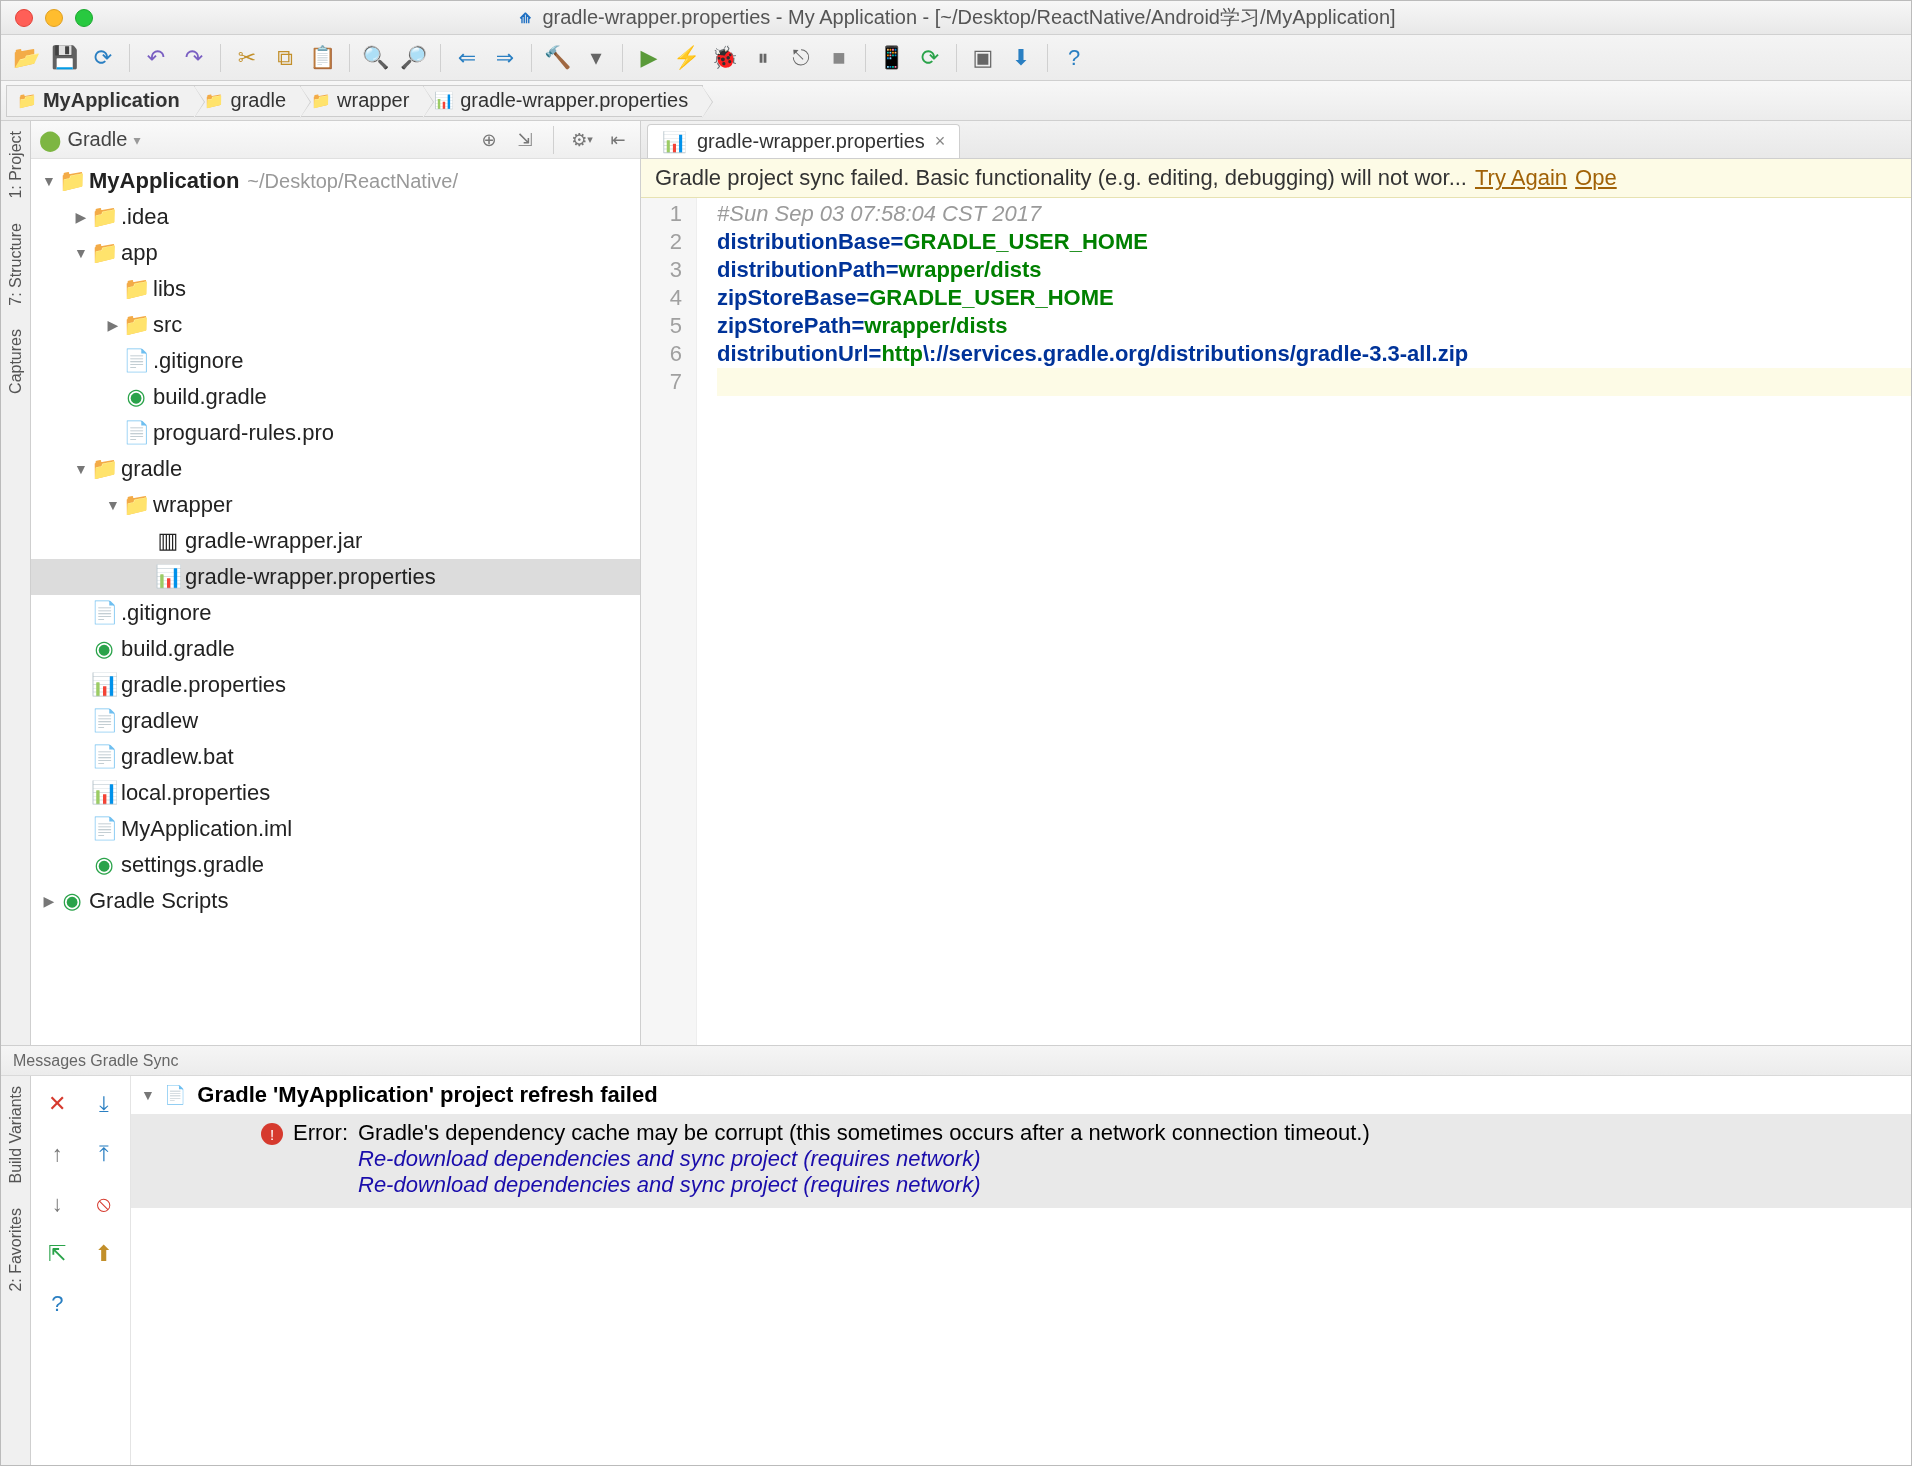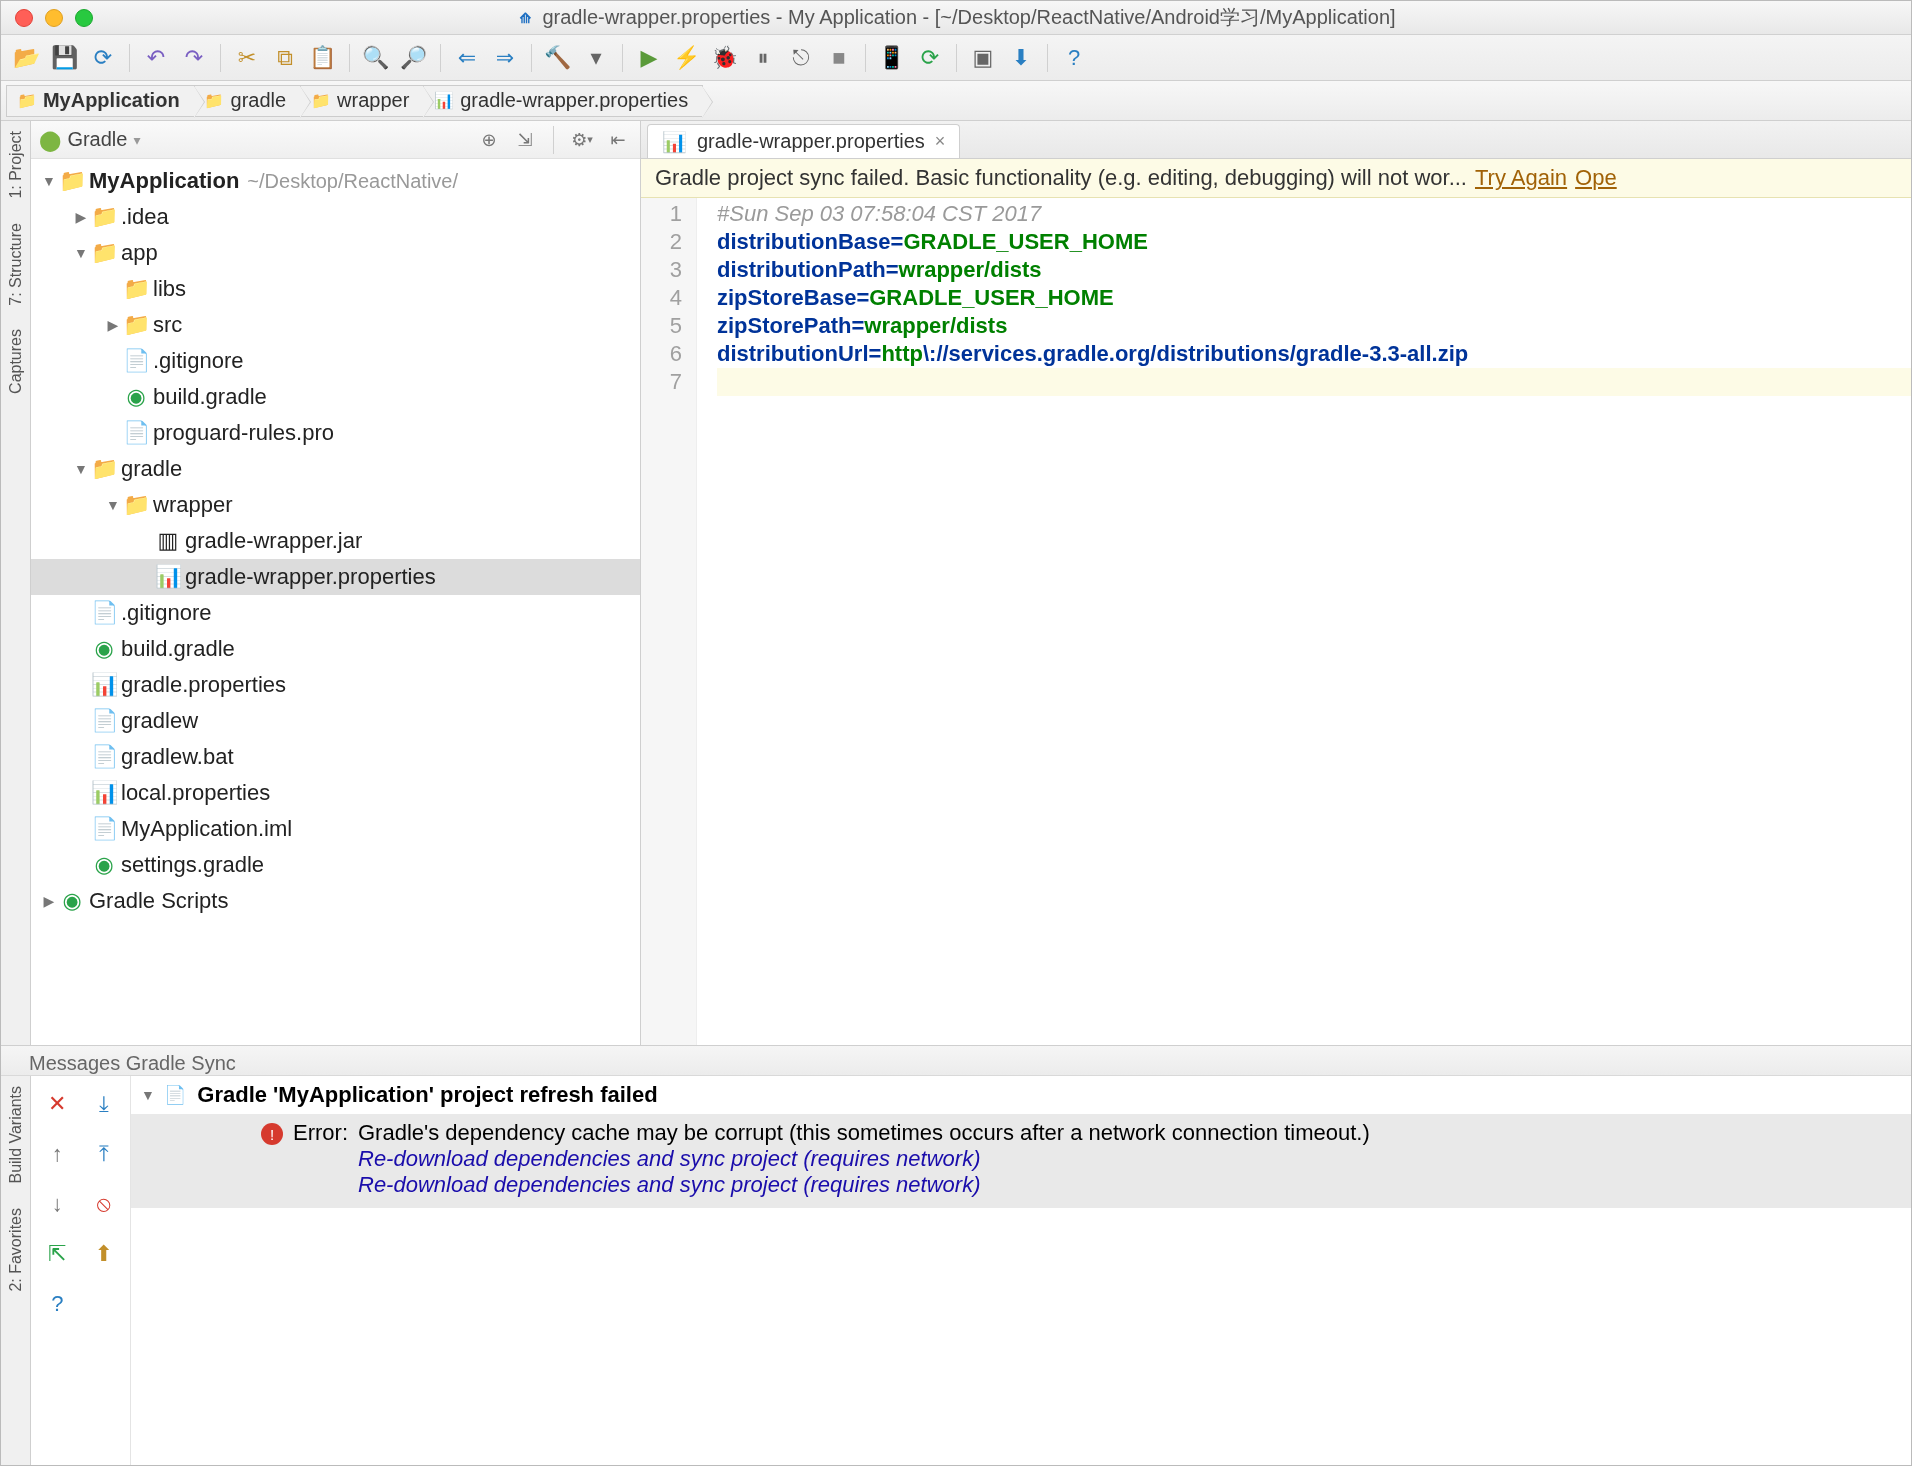--- a/index.html
+++ b/index.html
@@ -71,21 +71,21 @@
 .code .line { height: 28px; }
 .code .hl { background: #fdfbe6; display: block; width: 100%; }
 .c-comment { color: #9a9a9a; font-style: italic; }
 .c-key { color: #003399; font-weight: 700; }
 .c-eq { color: #003399; font-weight: 700; }
 .c-val { color: #008000; font-weight: 700; }
 .c-plain { color: #003399; font-weight: 700; margin-top: 8px; }
 
 
 .bottom { height: 420px; border-top: 1px solid #cfcfcf; display: flex; flex-direction: column; background: #fff; }
-.bottom-head { height: 30px; display: flex; align-items: flex-end; padding: 0 28px; font-size: 20px; color: #666; background: linear-gradient(#f5f5f5,#ececec); border-bottom: 1px solid #d9d9d9; }
+.bottom-head { height: 30px; display: flex; align-items: center; padding: 0 12px; font-size: 16px; color: #666; background: linear-gradient(#f5f5f5,#ececec); border-bottom: 1px solid #d9d9d9; }
 .bottom-body { flex: 1; display: flex; overflow: hidden; }
 .msg-toolbar { width: 100px; border-right: 1px solid #e4e4e4; display: grid; grid-template-columns: 1fr 1fr; grid-auto-rows: 44px; padding: 6px; gap: 6px; align-content: start; }
 .mt-btn { display: flex; align-items: center; justify-content: center; font-size: 22px; color: #777; cursor: pointer; border-radius: 3px; }
 .msg-content { flex: 1; overflow: auto; font-size: 22px; }
 .msg-row1 { display: flex; align-items: center; gap: 10px; padding: 6px 10px; }
 .msg-row1 .tw { color: #777; font-size: 14px; }
 .msg-row1 .doc { font-size: 18px; }
 .msg-title { font-weight: 700; }
 .msg-block { background: #e9e9e9; padding: 6px 10px 10px 10px; margin: 0; }
 .msg-block .err-line { display: flex; align-items: flex-start; gap: 10px; padding-left: 120px; }

